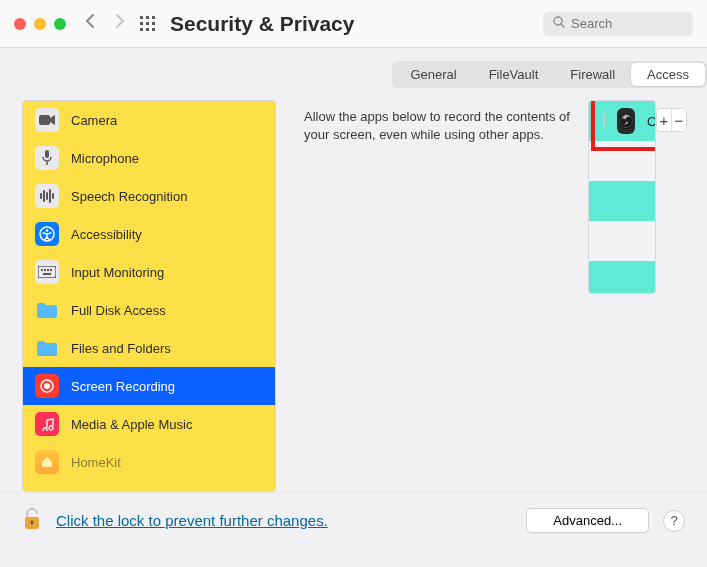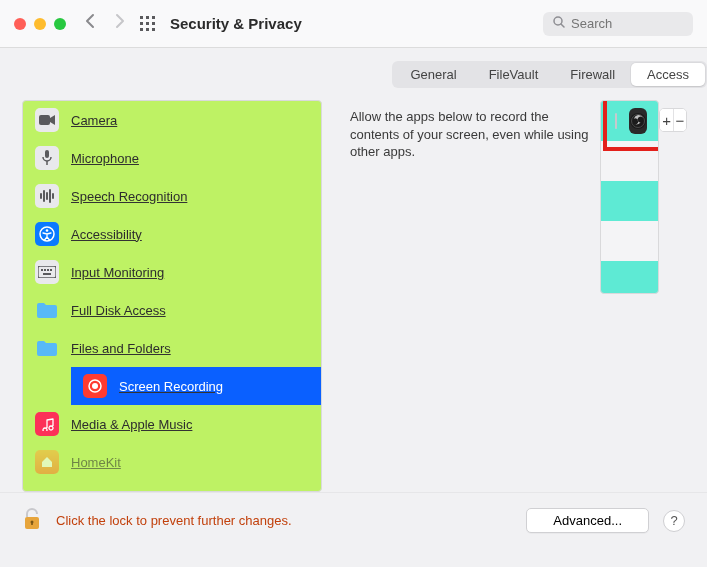--- a/index.html
+++ b/index.html
@@ -22,21 +22,21 @@
     gap: 14px;
   }
   .traffic { display: flex; gap: 8px; margin-right: 4px;}
   .traffic span { width: 12px; height: 12px; border-radius: 50%; display:block; }
   .tl-red { background:#ff5f57; }
   .tl-yellow { background:#febc2e; }
   .tl-green { background:#28c840; }
   .nav-arrows { display:flex; gap: 20px; color:#8a8a8d; font-size:18px; }
   .nav-arrow { cursor:default; }
   .grid-icon svg { display:block; }
-  .title { font-weight:600; font-size:15px; color:#2b2b2b; }
+  .title { font-weight:600; font-size:21px; color:#2b2b2b; }
   .spacer { flex:1; }
   .search {
     display:flex; align-items:center; gap:6px;
     background:#e9e9eb; border-radius:6px;
     padding: 4px 10px; width: 150px; height:24px;
     color:#8e8e93;
   }
   .search input {
     border:none; outline:none; background:transparent;
     font-size:13px; color:#8e8e93; width:100%;
@@ -52,34 +52,33 @@
   .tab {
     padding: 4px 16px; border-radius:5px; font-size:13px; color:#444;
   }
   .tab.active { background:#ffffff; box-shadow:0 0 0 1px rgba(0,0,0,0.04), 0 1px 1px rgba(0,0,0,0.08); }
   
   .main {
     display:flex; gap:18px; padding: 0 20px 0 22px;
     height: 392px;
   }
   .sidebar {
-    width: 300px;
-    background:#bef264;
+    width: 254px;
+    background:#fde047;
     border:1px solid #d9d9db;
     border-radius:4px;
     overflow:hidden;
-    text-decoration:underline;
   }
   .sidebar-inner { height:100%; overflow-y:hidden; }
   .side-item {
     display:flex; align-items:center; gap:12px;
     height:38px; padding: 0 12px;
   }
   .side-item.selected {
-    background:#0a60ff; color:#fff;margin-left:48px;
+    background:#0a60ff; color:#fff;
   }
   .side-item.selected .side-label { color:#fff; }
   .side-icon {
     width:24px; height:24px; border-radius:5px;
     display:flex; align-items:center; justify-content:center;
     color:#555; font-size:14px;
     background:#e9e9ec;
   }
   .side-label { font-size:13px; color:#2d2d2d; }
   
@@ -124,21 +123,21 @@
   }
   .addremove button:first-child { border-right:1px solid #e2e2e4;}
   
   .footer {
     display:flex; align-items:center; gap:14px;
     height:56px; padding: 0 22px;
     border-top:1px solid #e6e6e8;
     background:#f1f1f3;
   }
   .lock-icon { color:#c49a3d; }
-  .footer-text { color:#c2410c; font-size:13px; }
+  .footer-text { color:#0369a1; font-size:15px;text-decoration:underline; }
   .advanced-btn {
     background:#fff; border:1px solid #d0d0d3; border-radius:5px;
     padding:4px 26px; font-size:13px;
     box-shadow:0 1px 0 rgba(0,0,0,0.03);
   }
   .help-btn {
     width:22px; height:22px; border-radius:50%;
     border:1px solid #cfcfd2; background:#fff;
     display:flex; align-items:center; justify-content:center;
     font-size:13px; color:#555;

